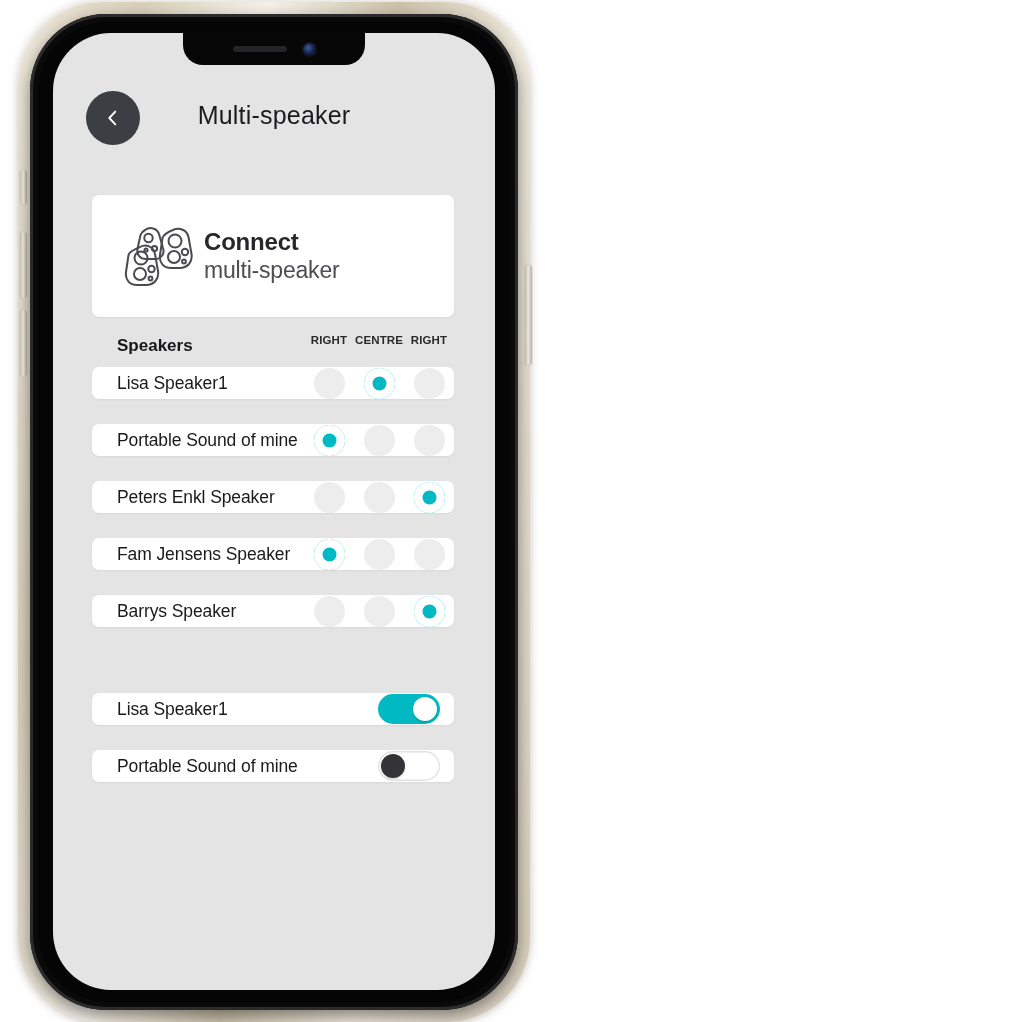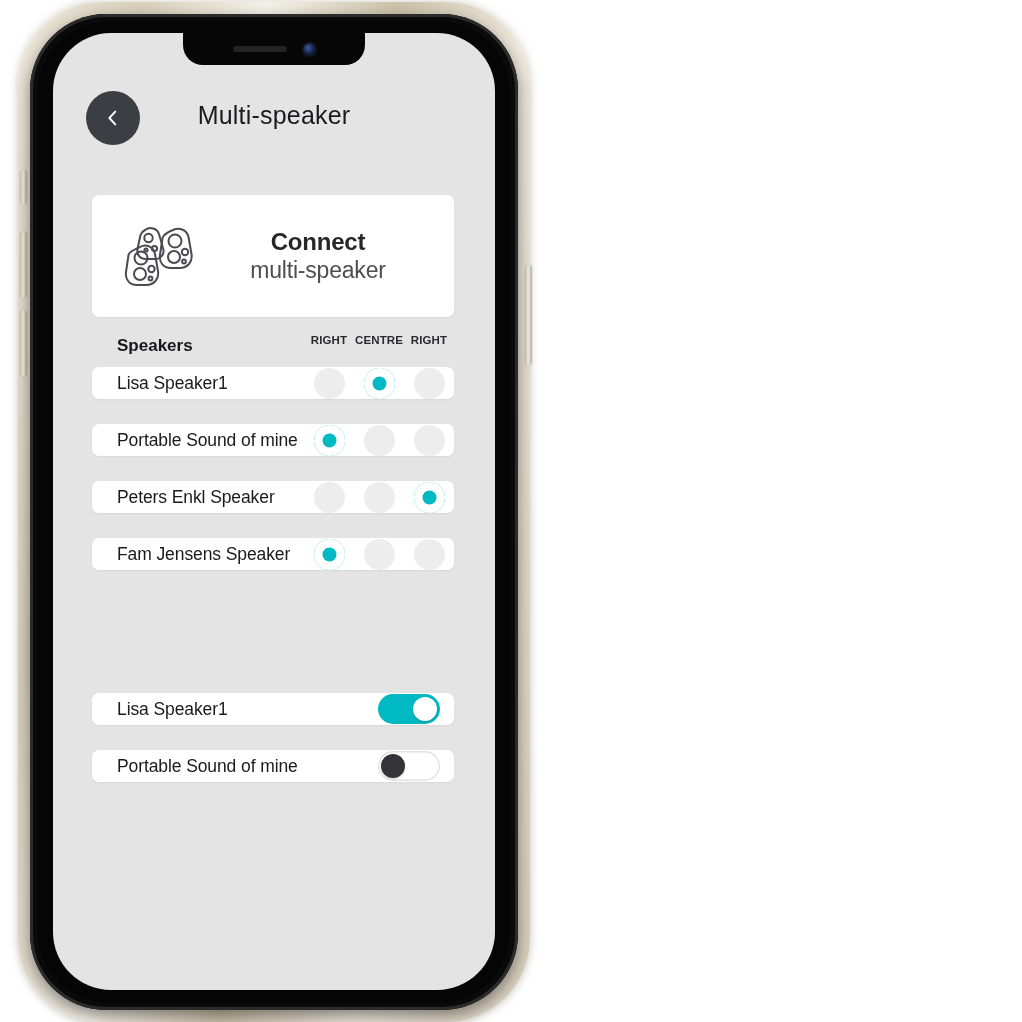--- a/index.html
+++ b/index.html
@@ -150,21 +150,21 @@
   }
   .connect-icon {
     margin-left: 22px;
     width: 90px;
     flex: none;
     display: flex;
     justify-content: center;
   }
   .connect-text {
     flex: 1;
-    text-align: center;
+    text-align: left;
     padding-right: 22px;
     line-height: 1.18;
   }
   .connect-title {
     font-size: 24px;
     font-weight: bold;
     color: #27272a;
     letter-spacing: -.2px;
   }
   .connect-sub {
@@ -413,20 +413,34 @@
           </div>
         <div class="radio-cell">
             <div class="radio"></div>
           </div>
         <div class="radio-cell">
             <div class="radio"></div>
           </div>
       </div>
     </div>
 
+    <div class="row" style="top:562px;">
+      <div class="row-label">Barrys Speaker</div>
+      <div class="radios">
+        <div class="radio-cell">
+            <div class="radio"></div>
+          </div>
+        <div class="radio-cell">
+            <div class="radio"></div>
+          </div>
+        <div class="radio-cell">
+            <div class="radio on"></div>
+          </div>
+      </div>
+    </div>
 
 
     <div class="row" style="top:660px;">
       <div class="row-label">Lisa Speaker1</div>
       <div class="toggle-wrap">
         <div class="toggle on">
             <div class="knob"></div>
           </div>
       </div>
     </div>

